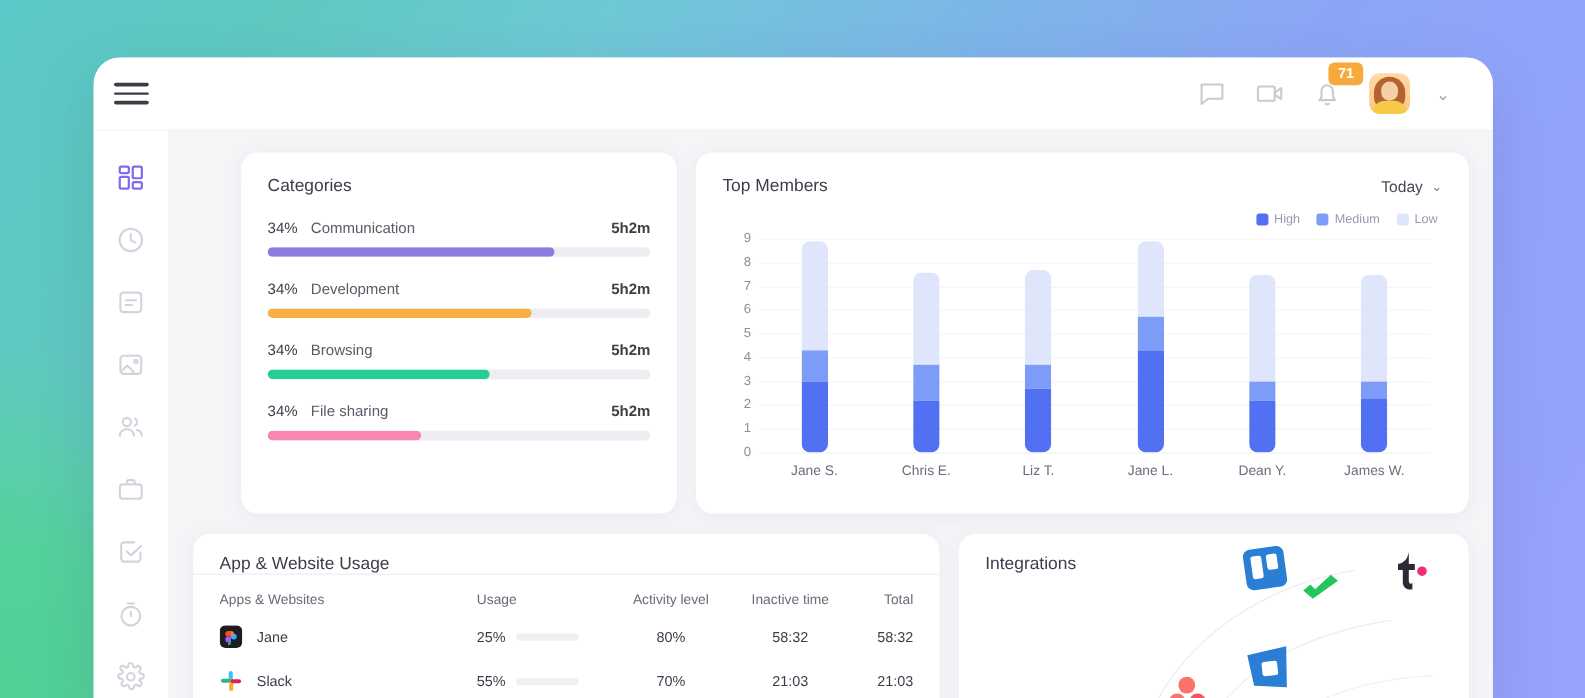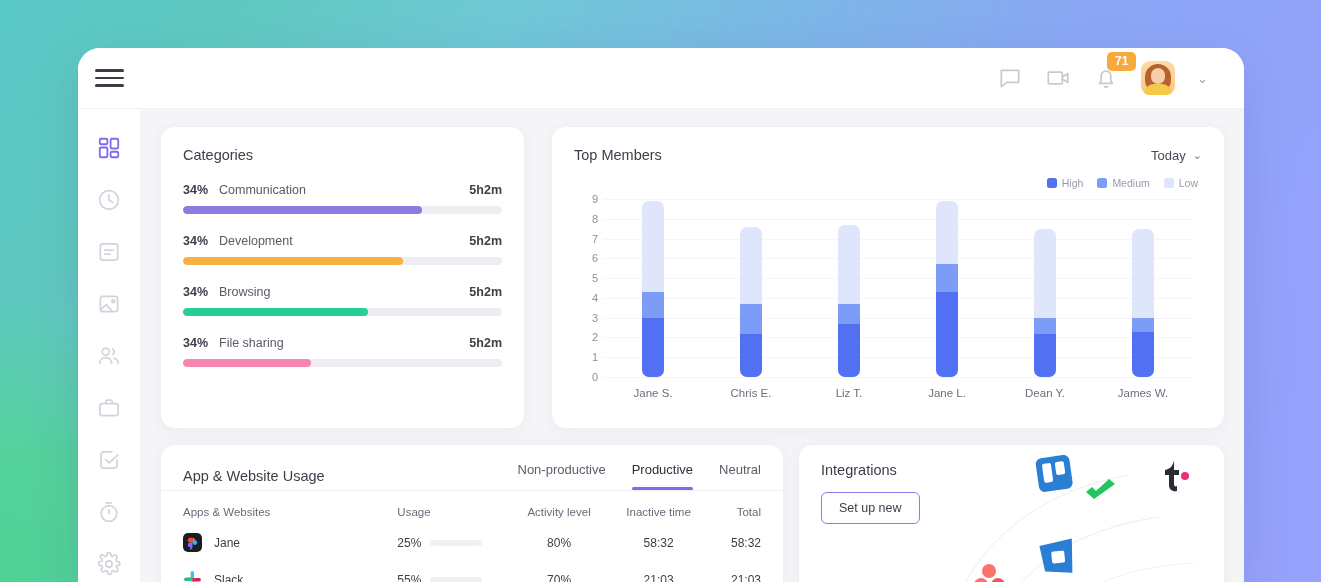--- a/index.html
+++ b/index.html
@@ -59,29 +59,29 @@
   }
   .nav-item { width:26px; height:26px; color:#d3d3de; cursor:pointer; }
   .nav-item.active { color:#7f6bed; }
   .nav-item svg { width:100%; height:100%; display:block; }
 
   
   .content { position:absolute; left:63px; top:61px; right:0; bottom:0; background:#f5f5f8; padding:18px 20px; }
   .card { background:#fff; border-radius:14px; box-shadow:0 2px 14px rgba(70,70,120,.06); }
   .card-title { font-size:14.5px; color:#3d3d4a; font-weight:400; }
 
-  .row-top { display:flex; gap:28px; height:301px; }
+  .row-top { display:flex; gap:16px; height:301px;margin-left:40px; }
   .categories { width:363px; padding:20px 22px; flex:none; }
   .top-members { flex:1; padding:20px 22px 12px 22px; position:relative; }
 
   
   .cat-list { margin-top:20px; }
   .cat-row { margin-bottom:20px; }
   .cat-head { display:flex; align-items:baseline; font-size:12.5px; }
-  .cat-pct { color:#3d3d4a; font-weight:700; width:36px; }
+  .cat-pct { color:#3d3d4a; font-weight:400; width:36px; }
   .cat-name { color:#5a5a68; flex:1; }
   .cat-time { color:#404040; font-weight:700; }
   .cat-track { margin-top:9px; height:8px; border-radius:5px; background:#eeeef2; overflow:hidden; }
   .cat-fill { height:100%; border-radius:5px; }
 
   
   .tm-head { display:flex; align-items:center; justify-content:space-between; }
   .today { display:flex; align-items:center; gap:7px; font-size:13px; color:#4a4a58; cursor:pointer;}
   .today .cv { font-size:11px; color:#76768a; }
   .legend { display:flex; align-items:center; justify-content:flex-end; gap:14px; margin-top:14px; padding-right:4px; }
@@ -387,25 +387,20 @@
             </div>
         </div>
       </div>
     </div>
 
     <div class="row-bottom">
 
       <div class="card usage">
         <div class="usage-head">
           <div class="card-title">App &amp; Website Usage</div>
-          <div class="tabs" id="usage-tabs">
-              <div class="tab">Non-productive</div>
-              <div class="tab active">Productive</div>
-              <div class="tab">Neutral</div>
-            </div>
         </div>
         <div class="usage-div"></div>
         <table class="tbl">
           <thead>
             <tr>
               <th class="col-app">Apps &amp; Websites</th>
               <th class="col-usage">Usage</th>
               <th class="col-act">Activity level</th>
               <th class="col-inact">Inactive time</th>
               <th class="col-total">Total</th>
@@ -483,17 +478,16 @@
             <path d="M0 4 L33 0 L30 34 L3 30 z" fill="#2a7fd4"></path>
             <rect x="11" y="11" width="13" height="12" rx="2" fill="#fff"></rect>
           </g>
           <g transform="translate(178,120)">
             <circle cx="12" cy="6" r="7" fill="#fb7268"></circle>
             <circle cx="4" cy="20" r="7" fill="#fb7268"></circle>
             <circle cx="21" cy="20" r="7" fill="#f0575c"></circle>
           </g>
         </svg>
         <div class="card-title" style="position:relative">Integrations</div>
-        <div class="setup" style="position:relative">Set up new</div>
       </div>
     </div>
   </div>
 </div>
 
 </body></html>

